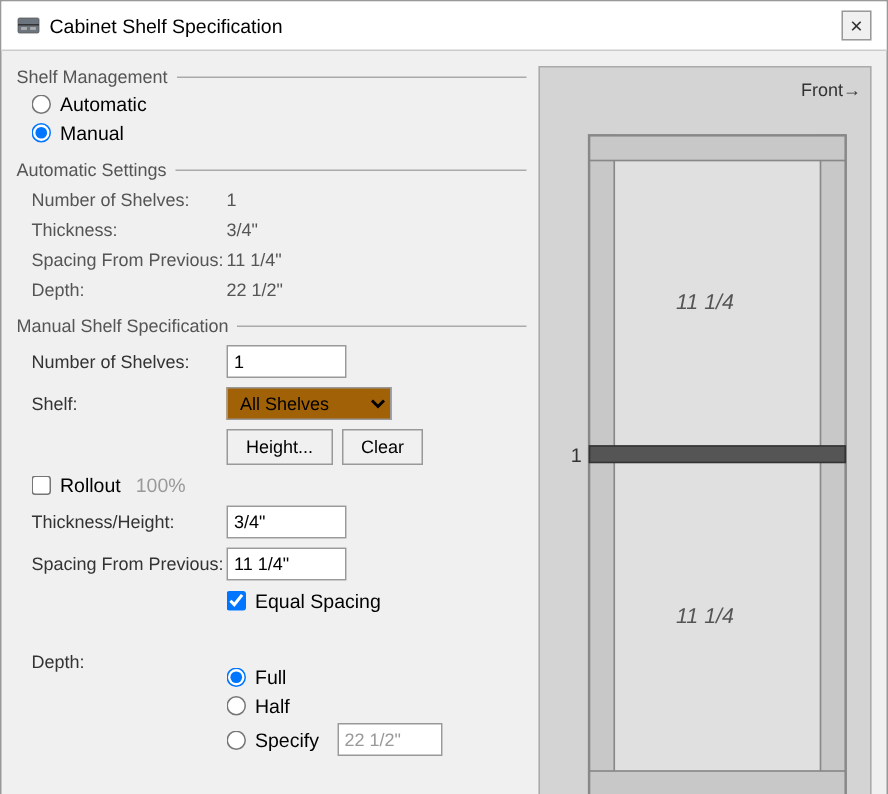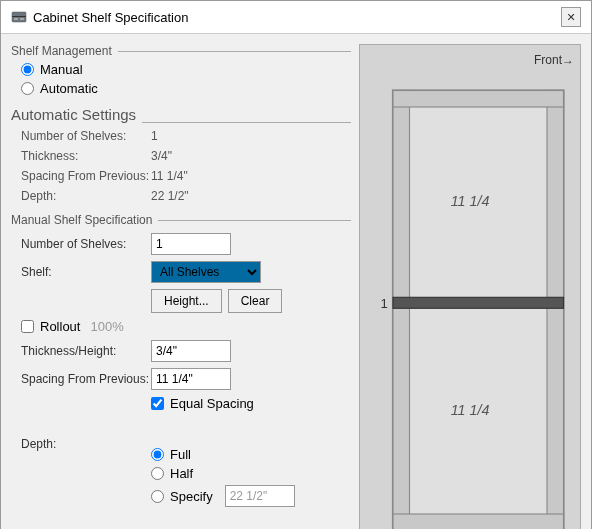--- a/index.html
+++ b/index.html
@@ -106,21 +106,21 @@
       background: #fff;
       padding: 2px 4px;
       font-size: 12px;
       height: 22px;
       outline: none;
     }
 
     
     .select-field {
       border: 1px solid #999;
-      background: #0369a1;
+      background: #a16207;
       padding: 2px 4px;
       font-size: 12px;
       height: 22px;
       cursor: pointer;
       outline: none;
     }
 
     
     .btn {
       border: 1px solid #999;
@@ -175,26 +175,26 @@
       top: 8px;
       right: 6px;
       font-size: 12px;
       color: #333;
     }
     .diagram-svg {
       width: 100%;
       height: 100%;
     }
     .auto-settings-title {
-      font-size: 15px;
+      font-size: 12px;
       color: #555;
       margin-bottom: 6px;
       position: relative;
       display: flex;
-      align-items: flex-end;
+      align-items: center;
     }
     .auto-settings-title::after {
       content: '';
       flex: 1;
       height: 1px;
       background: #aaa;
       margin-left: 6px;
     }
     .manual-spec-title {
       font-size: 12px;
@@ -248,26 +248,26 @@
 
   <div class="dialog-body">
 
     <div class="left-panel">
 
       <div class="shelf-mgmt-title">
         <span>Shelf Management</span>
       </div>
       <div class="radio-group" style="margin-bottom:10px; padding-left:10px;">
         <div class="radio-item">
+          <input type="radio" name="shelf_mgmt" id="auto_radio" style="">
+          <label for="auto_radio">Automatic</label>
+        </div>
+        <div class="radio-item">
           <input type="radio" name="shelf_mgmt" id="manual_radio" checked="" style="">
           <label for="manual_radio">Manual</label>
-        </div>
-        <div class="radio-item">
-          <input type="radio" name="shelf_mgmt" id="auto_radio" style="">
-          <label for="auto_radio">Automatic</label>
         </div>
       </div>
 
       <div class="auto-settings-title">
         <span>Automatic Settings</span>
       </div>
       <div style="padding-left:10px; margin-bottom:10px;">
         <div class="form-row">
           <span class="form-label">Number of Shelves:</span>
           <span class="form-value">1</span>

